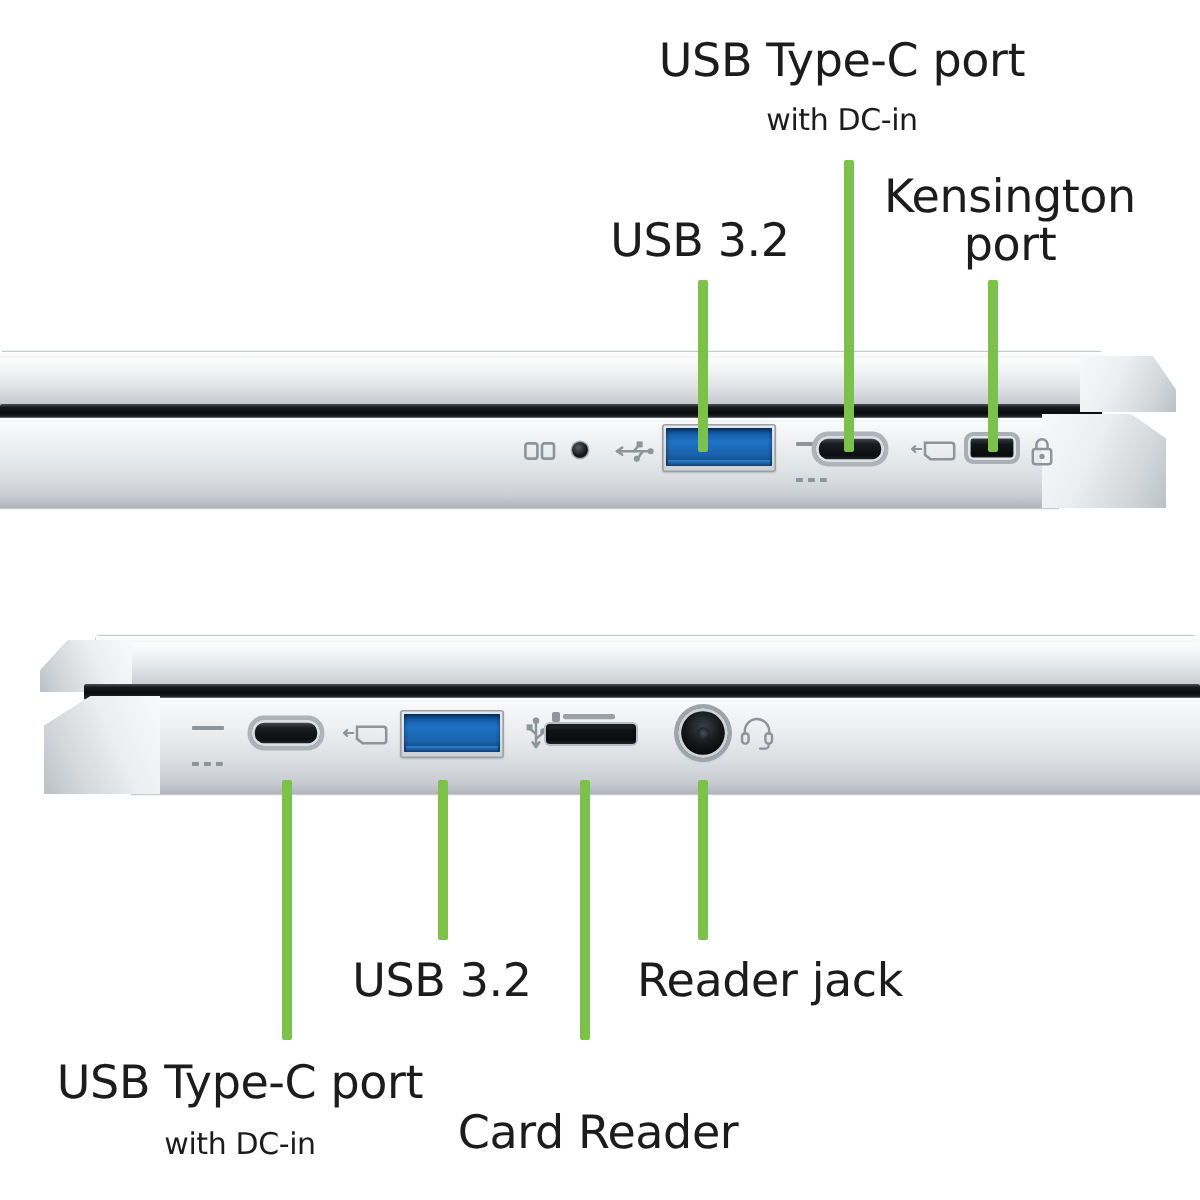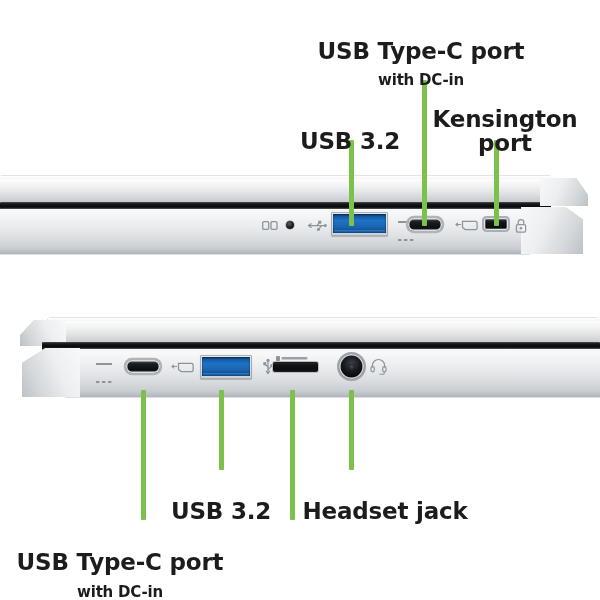--- a/index.html
+++ b/index.html
@@ -2,22 +2,22 @@
 <html><head>
 <meta charset="utf-8">
 <style>
   html,body{margin:0;padding:0;background:#ffffff;}
   body{width:600px;height:600px;position:relative;overflow:hidden;
        font-family:"DejaVu Sans","Liberation Sans",sans-serif;color:#1a1a1a;}
 
   .stage{position:absolute;left:0;top:0;width:600px;height:600px;}
 
   
-  .lbl{position:absolute;white-space:nowrap;color:#1c1c1c;font-weight:700;
-       letter-spacing:-0.2px;margin-top:20px;}
+  .lbl{position:absolute;white-space:nowrap;color:#1c1c1c;font-weight:400;
+       letter-spacing:-0.2px;}
   .lbl.big{font-size:23px;}
   .lbl.sub{font-size:15px;}
   .lbl.c{transform:translateX(-50%);text-align:center;}
 
   
   .lead{position:absolute;background:#7cc24a;width:5px;border-radius:1px;}
 
   
   .laptop{position:absolute;}
 
@@ -271,19 +271,20 @@
   <div class="lbl big c" style="left:421px;top:18px;">USB Type-C port</div>
   <div class="lbl sub c" style="left:421px;top:51px;">with DC-in</div>
 
   <div class="lbl big c" style="left:350px;top:108px;">USB 3.2</div>
 
   <div class="lbl big c" style="left:505px;top:86px;">Kensington</div>
   <div class="lbl big c" style="left:505px;top:110px;">port</div>
 
   <div class="lbl big c" style="left:221px;top:478px;">USB 3.2</div>
 
-  <div class="lbl big c" style="left:385px;top:478px;">Headset jack</div>
+  <div class="lbl big c" style="left:385px;top:478px;">Reader jack</div>
 
   <div class="lbl big c" style="left:120px;top:529px;">USB Type-C port</div>
   <div class="lbl sub c" style="left:120px;top:563px;">with DC-in</div>
 
+  <div class="lbl big c" style="left:299px;top:554px;">Card Reader</div>
 
 </div>
 
 </body></html>

